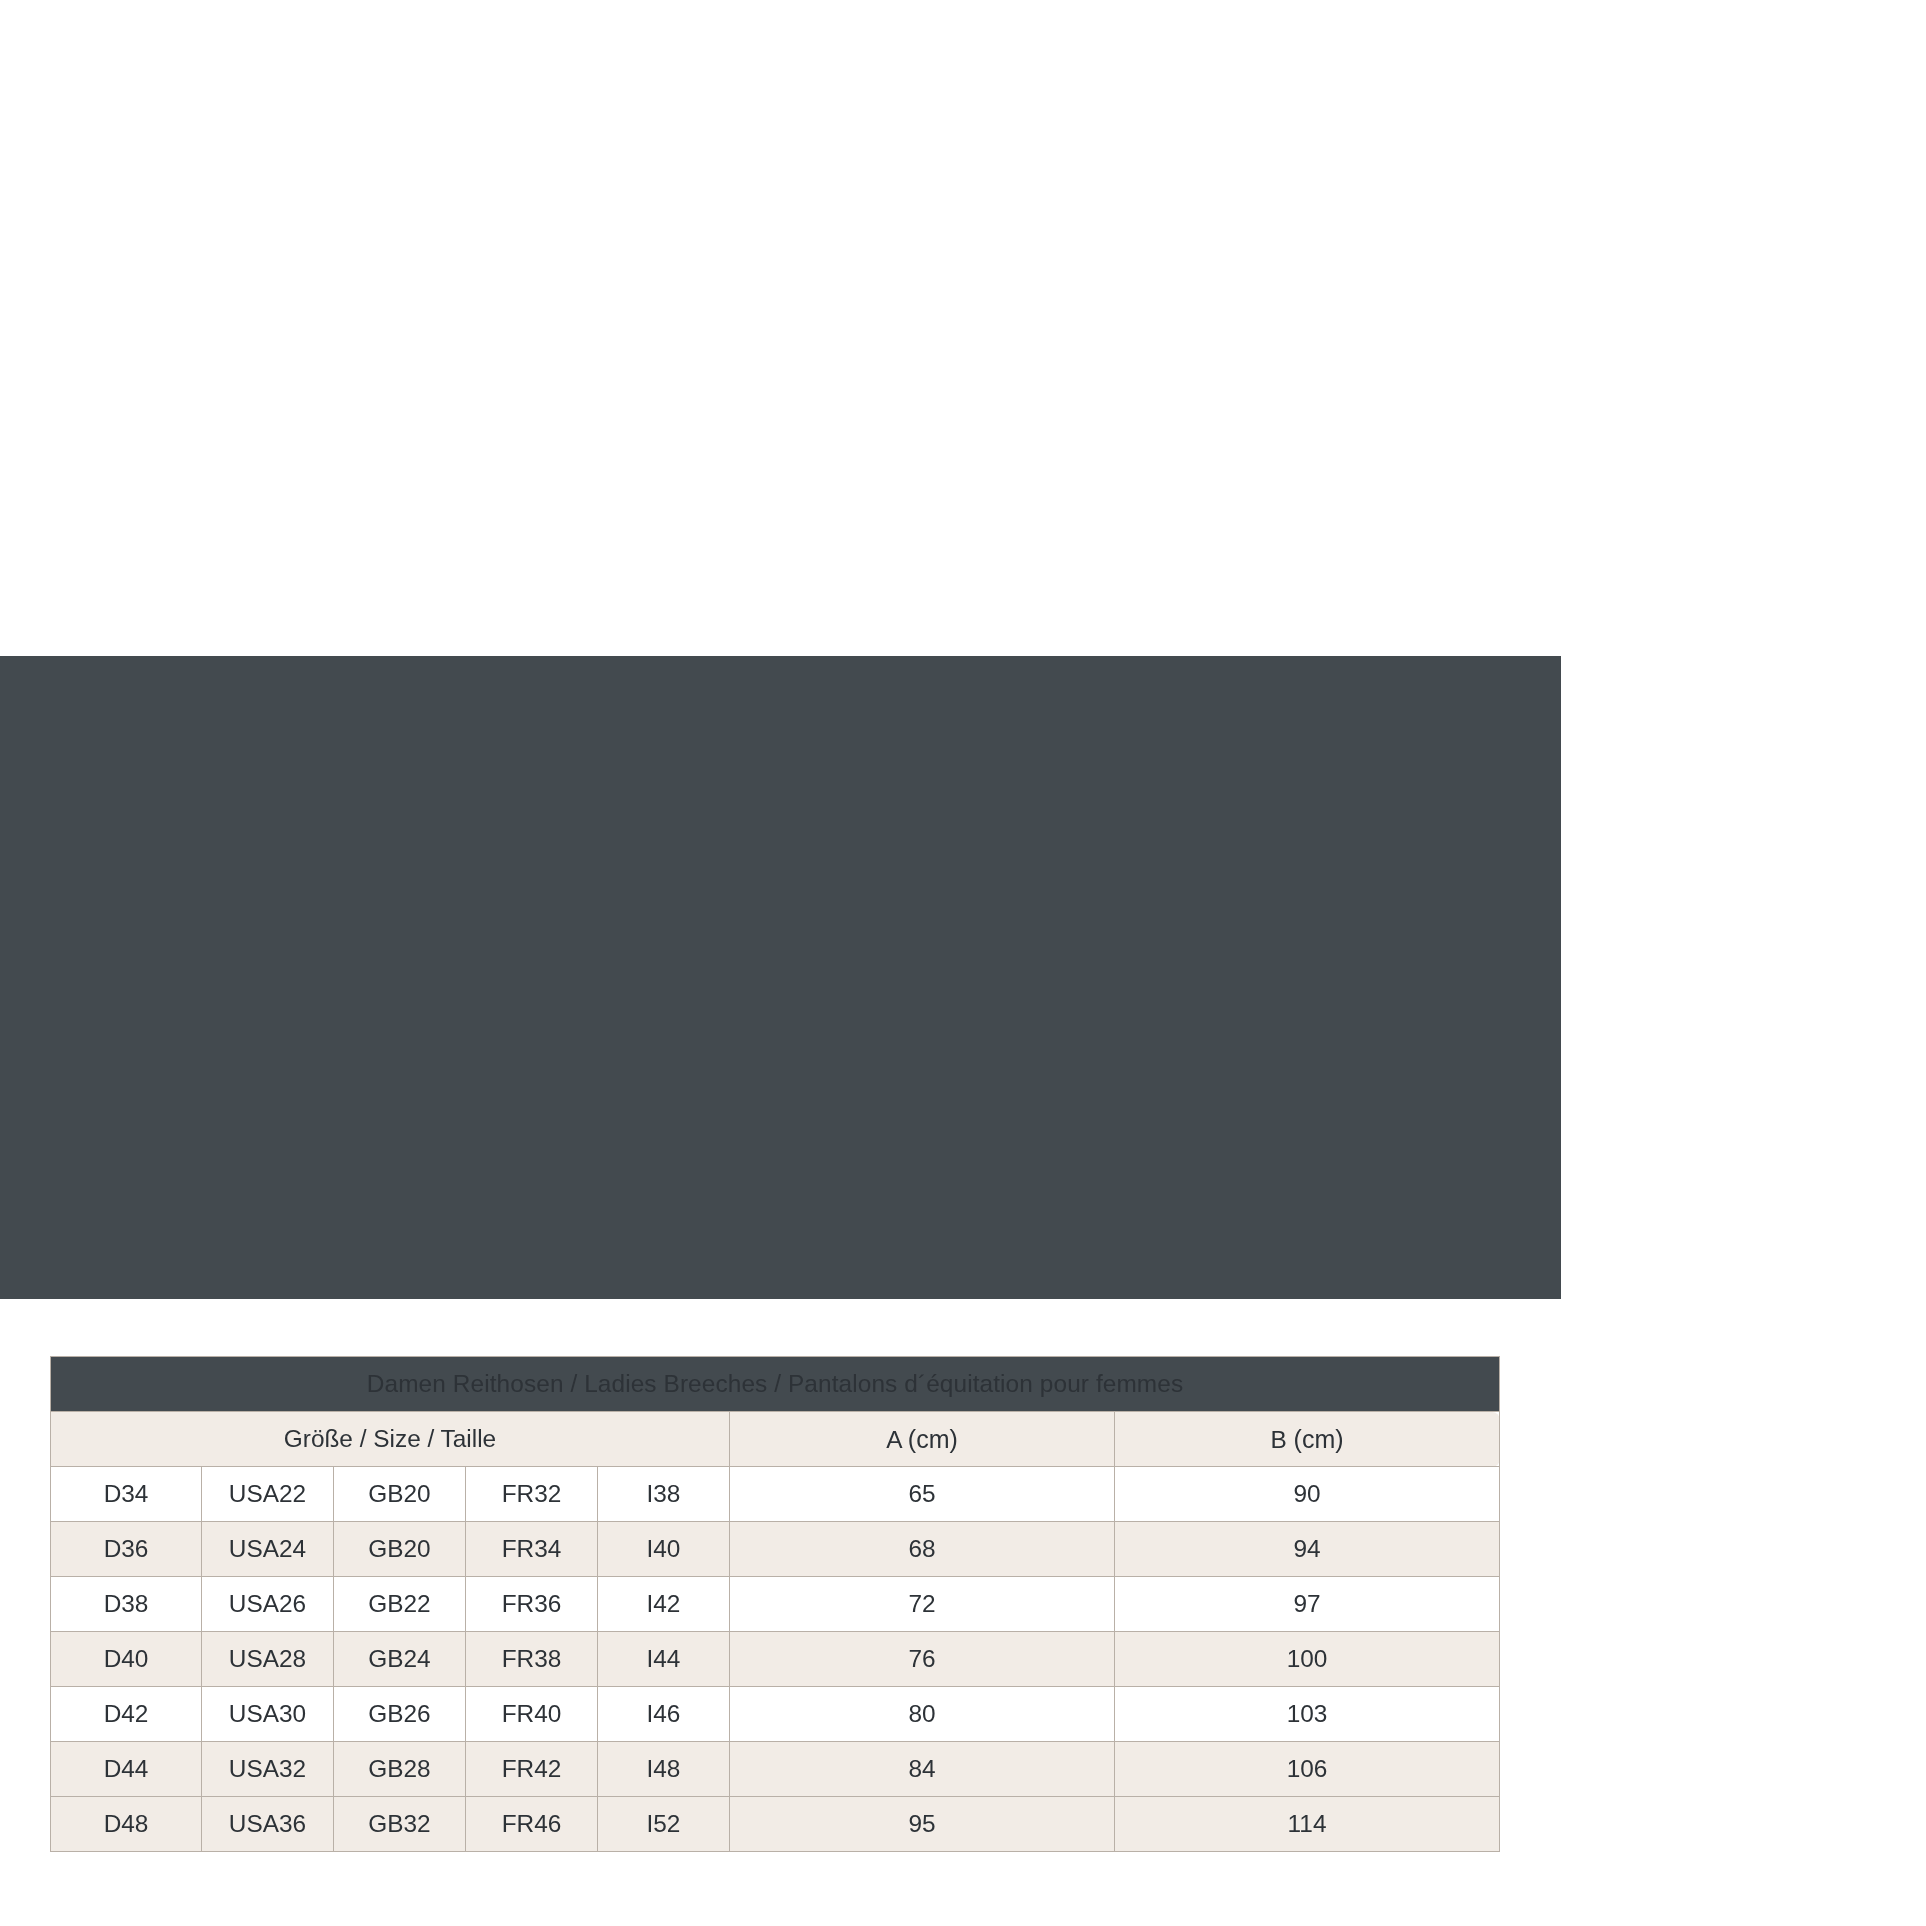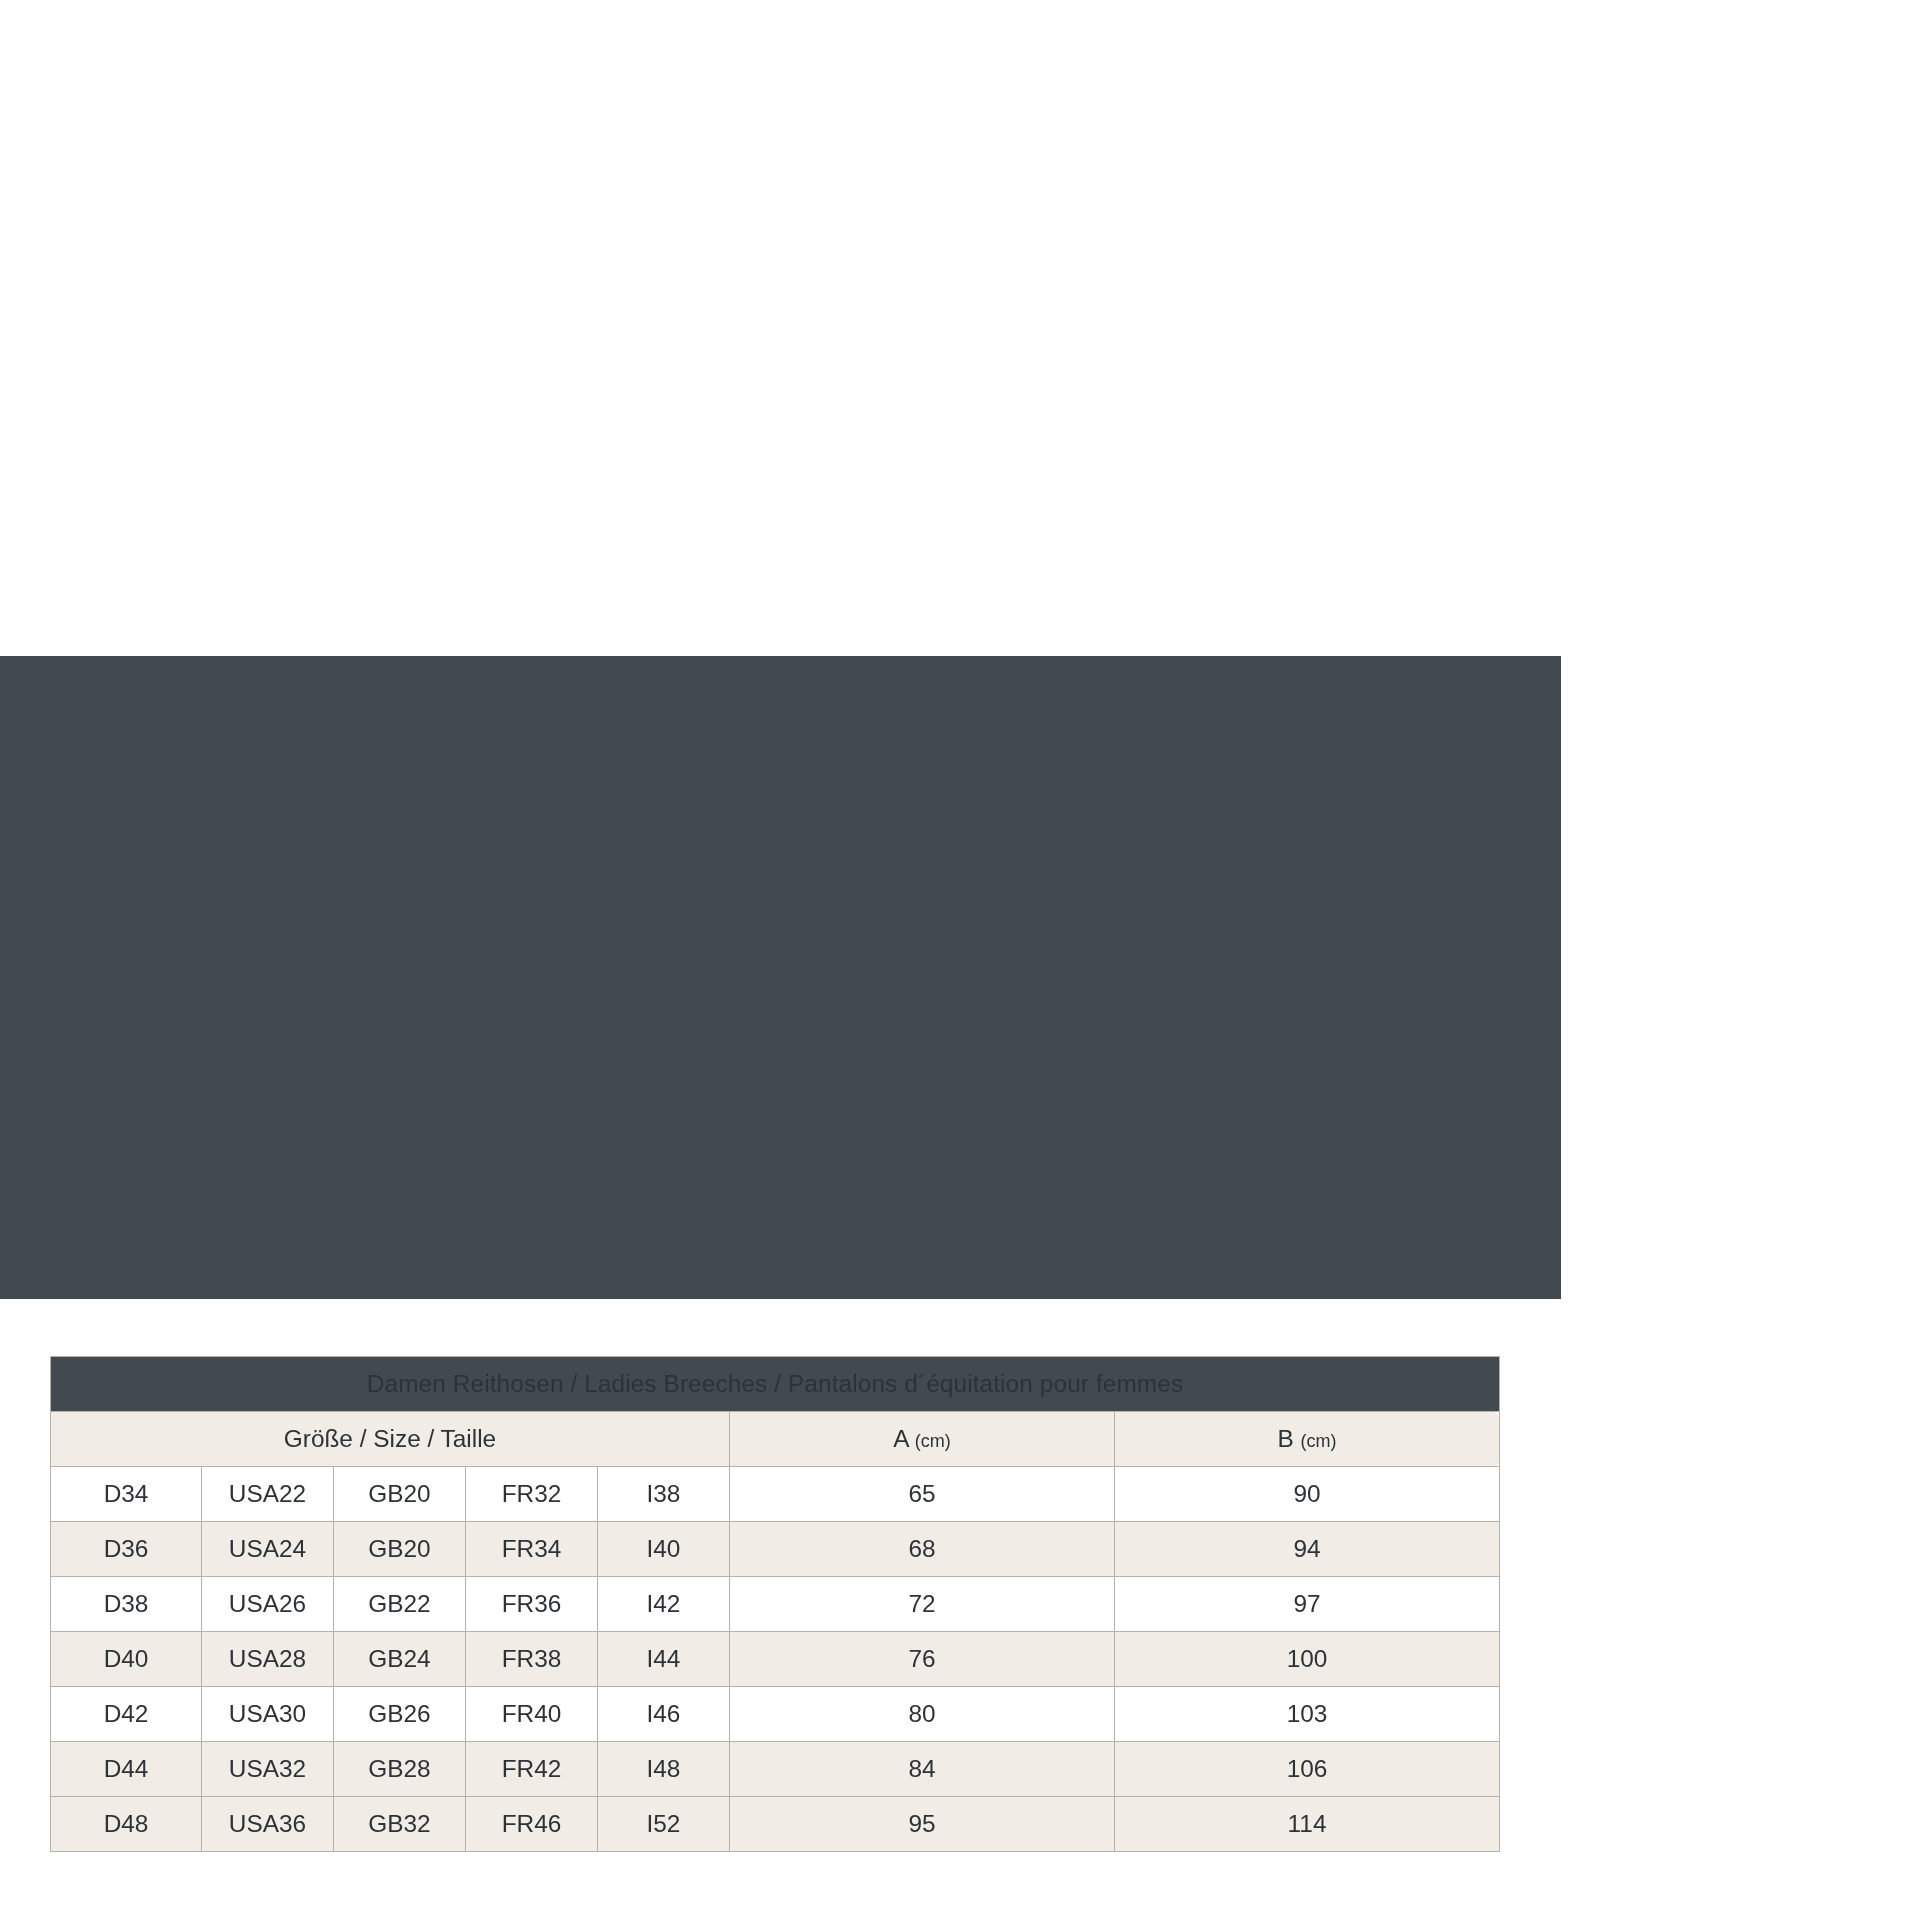--- a/index.html
+++ b/index.html
@@ -72,21 +72,21 @@
     background: #f2ece6;
     font-weight: bold;
     font-size: 26px;
     color: #2d3237;
     height: 56px;
     border-radius: 8px;
   }
 
   .head-row td .unit {
     font-weight: normal;
-    font-size: 18px;
+    font-size: 25px;
   }
 
   tr.row-odd td { background: #ffffff; margin-left: 38px; }
   tr.row-even td { background: #f2ece6; margin-left: 28px; }
 
   
   col.c-d   { width: 151px; }
   col.c-usa { width: 132px; }
   col.c-gb  { width: 132px; }
   col.c-fr  { width: 132px; }

